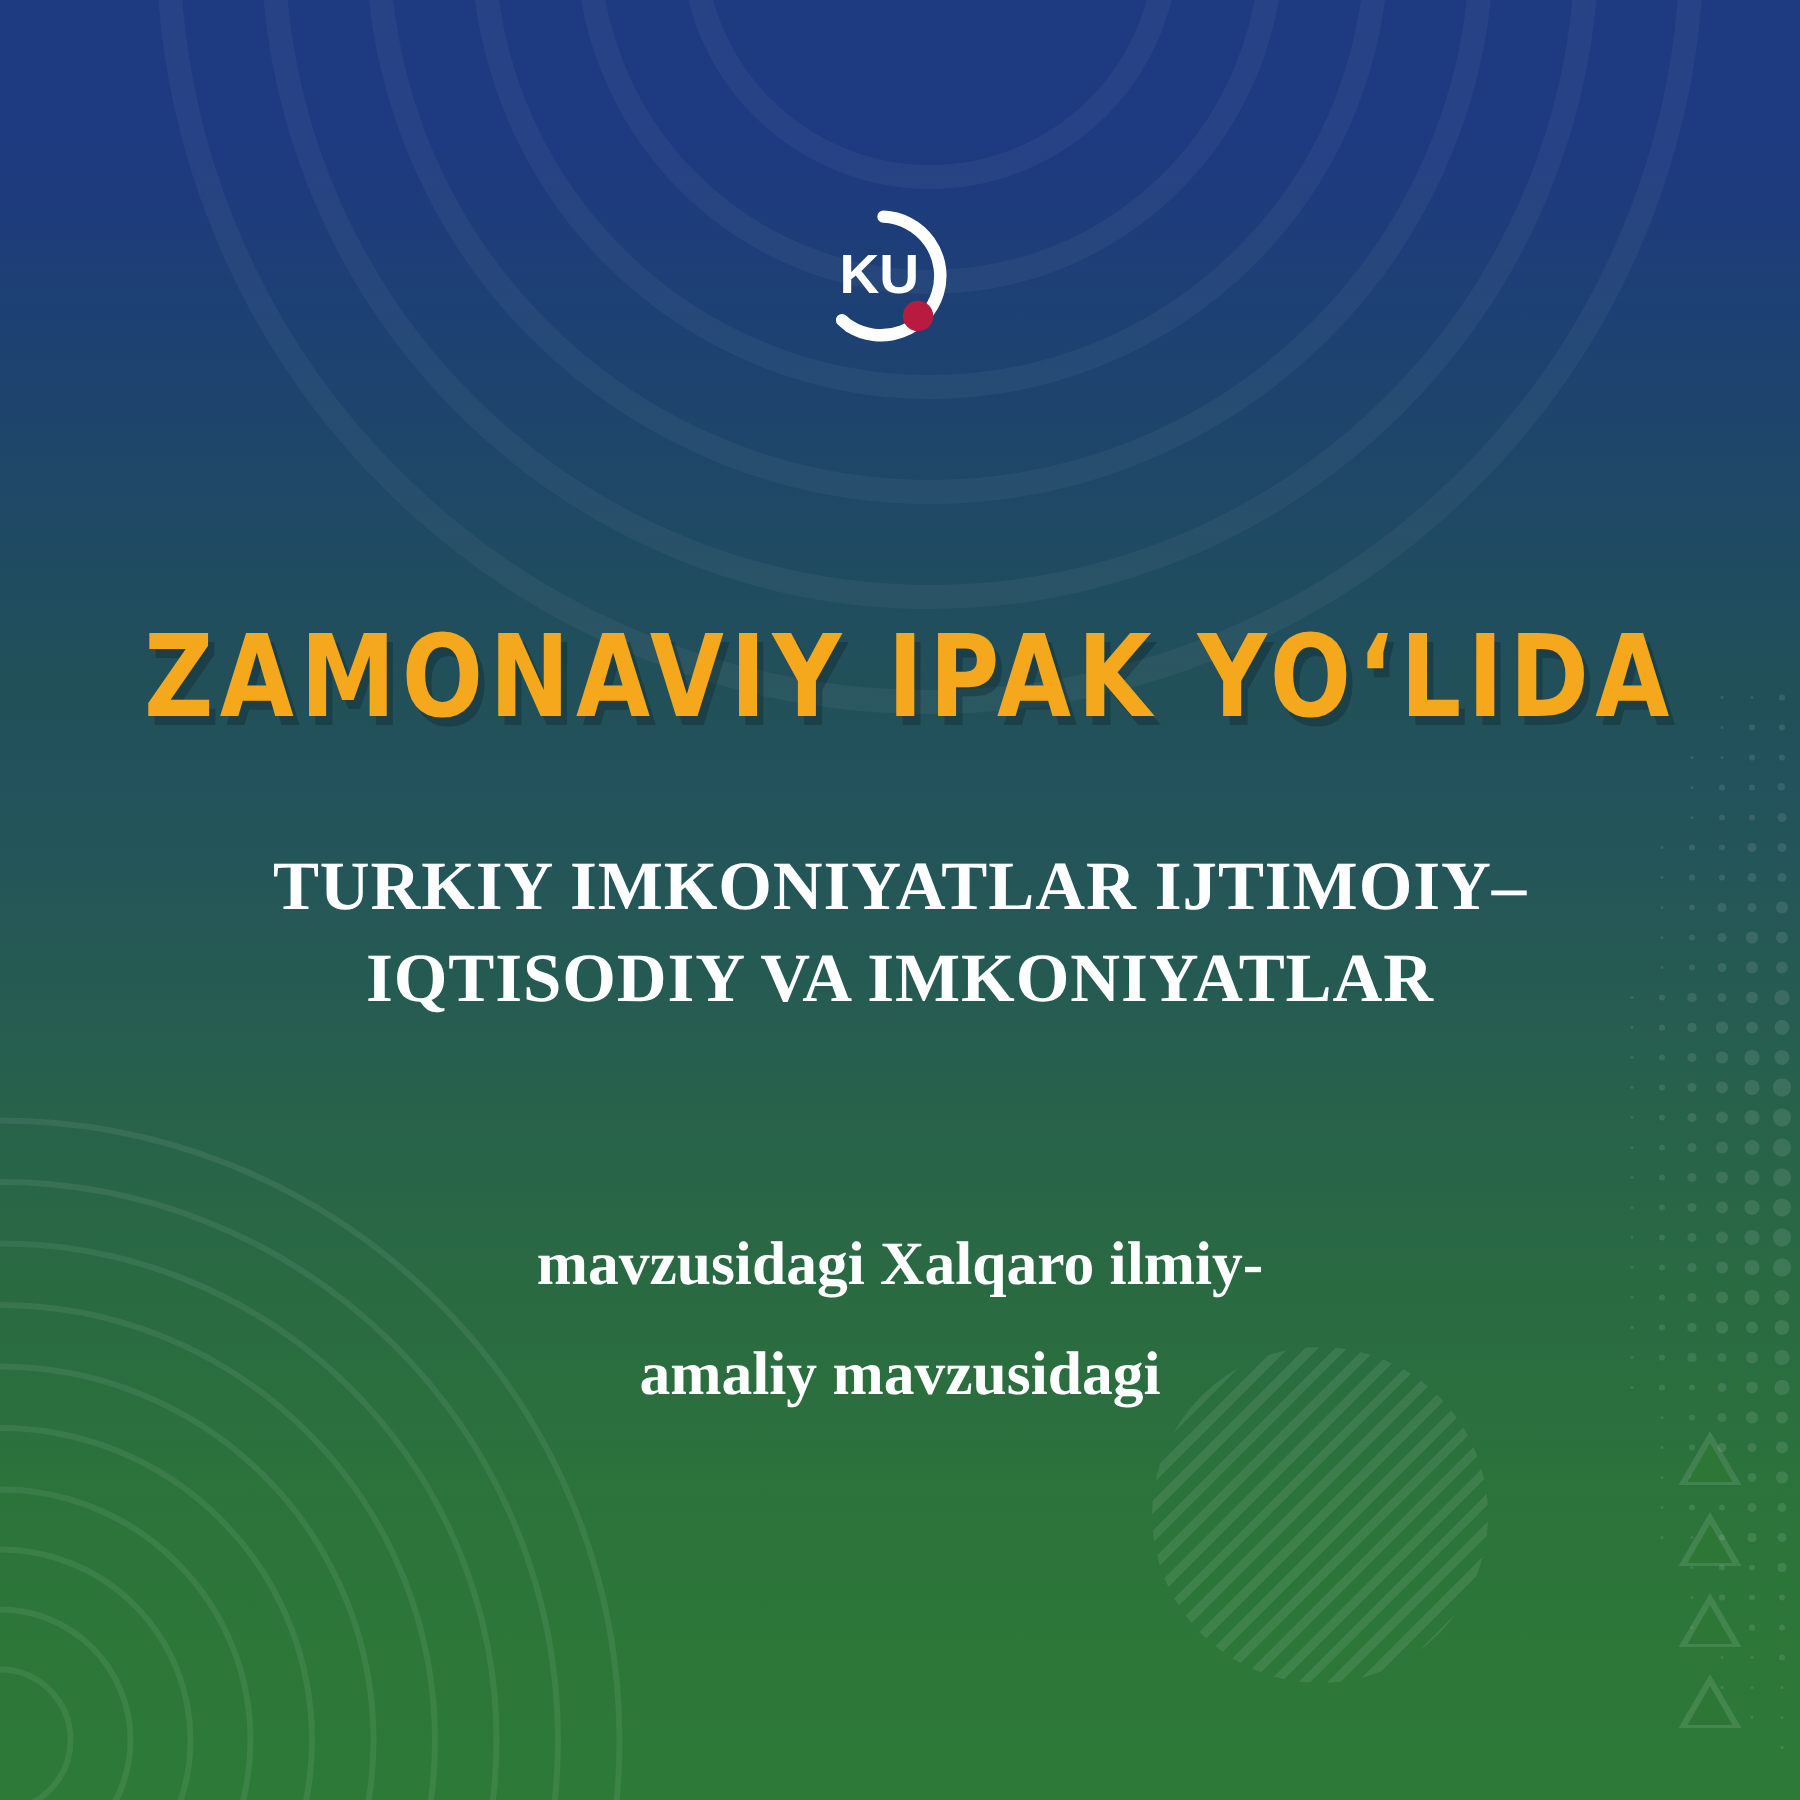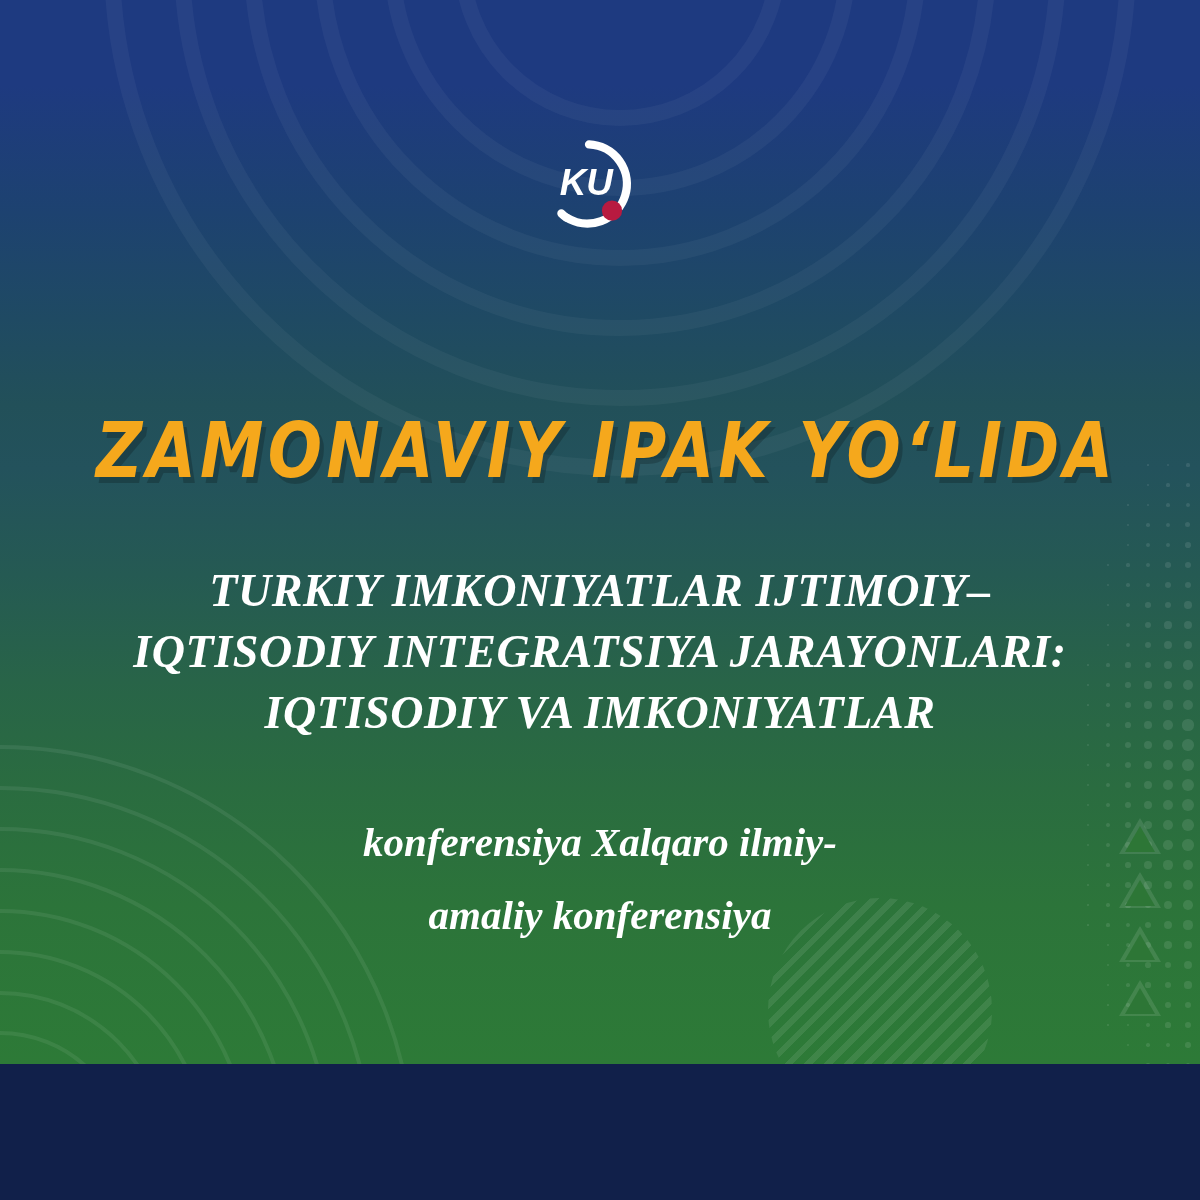--- a/index.html
+++ b/index.html
@@ -4,39 +4,38 @@
 <style>
   html, body {
     margin: 0;
     padding: 0;
     background: #11204a;
   }
 
   #poster {
     position: relative;
     width: 1200px;
-    height: 1064px;
+    height: 1200px;
     overflow: hidden;
     font-family: "Liberation Sans", sans-serif;
     
     background: linear-gradient(
       180deg,
       #1e3a80 0%,
       #1e3a80 8%,
       #1d4270 20%,
       #1f4a63 30%,
       #225059 38%,
       #23525c 44%,
       #255a53 54%,
       #286448 64%,
       #2a6c40 74%,
       #2c743a 85%,
       #2d7a37 100%
     );
-    font-style: italic;
   }
 
   
   .deco {
     position: absolute;
     pointer-events: none;
   }
 
   
   #top-arcs {
@@ -449,23 +448,22 @@
         <text x="47" y="62" text-anchor="middle" font-family="Liberation Sans, sans-serif" font-size="40" font-weight="700" fill="#ffffff">KU</text>
       </svg>
       <div id="wordmark">
       </div>
     </div>
 
     <div id="main-title">ZAMONAVIY IPAK YOʻLIDA</div>
 
     <div id="subtitle">
       <span class="sub-line">TURKIY IMKONIYATLAR IJTIMOIY–</span>
-      <span class="sub-line">IQTISODIY INTEGRATSIYA JARAYONLARI:</span>
       <span class="sub-line">IQTISODIY VA IMKONIYATLAR</span>
     </div>
 
     <div id="event-type">
-      <span class="evt-line">konferensiya Xalqaro ilmiy-</span>
-      <span class="evt-line">amaliy konferensiya</span>
+      <span class="evt-line">mavzusidagi Xalqaro ilmiy-</span>
+      <span class="evt-line">amaliy mavzusidagi</span>
     </div>
 
   </div>
 </div>
 
 </body></html>

